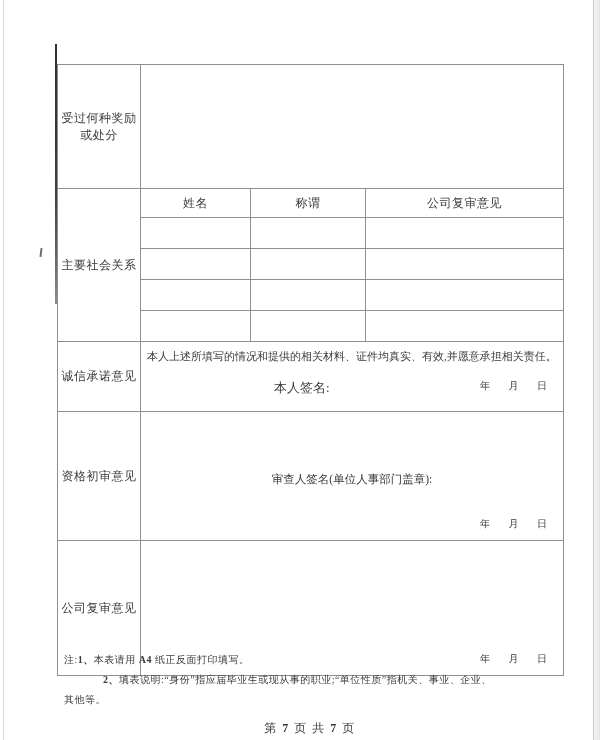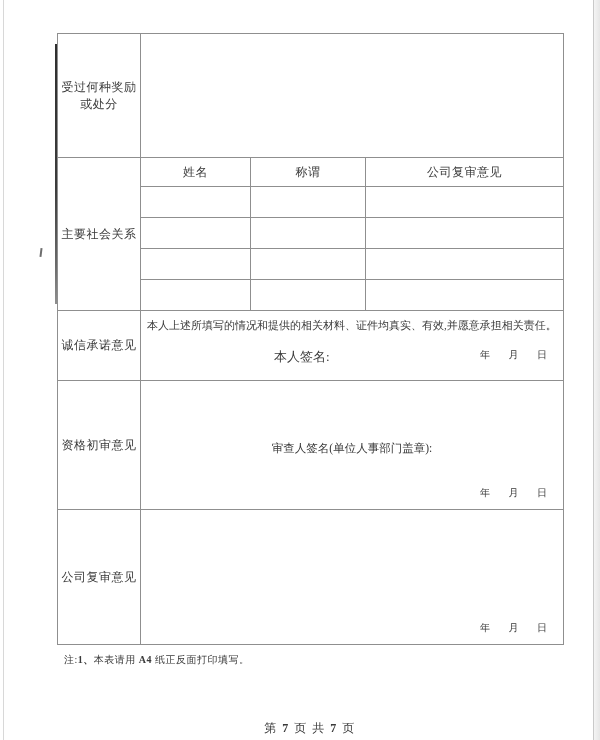--- a/index.html
+++ b/index.html
@@ -45,21 +45,21 @@
     position: absolute;
     left: 40px; top: 248px;
     width: 2px; height: 9px;
     background: #6d6d6d;
     transform: rotate(7deg);
   }
 
   
   table.form-table {
     position: absolute;
-    left: 57px; top: 33px;
+    left: 57px; top: 64px;
     width: 506px;
     border-collapse: collapse;
     table-layout: fixed;
   }
   .form-table td {
     border: 1px solid #8f8f8f;
     padding: 0;
     font-size: 12px;
   }
   col.c1 { width: 83px; }
@@ -224,15 +224,17 @@
     <td class="label-cell">公司复审意见</td>
     <td colspan="3" class="content-cell">
       <div class="date-line pos-bottom-right">年 月 日</div>
     </td>
   </tr>
 </tbody>
   </table>
 
 <div class="notes">
   <div class="note-line"><span>注:</span><b>1、</b><span>本表请用 </span><b>A4</b><span> 纸正反面打印填写。</span></div>
+  <div class="note-line indent"><b>2、</b><span>填表说明:“身份”指应届毕业生或现从事的职业;“单位性质”指机关、事业、企业、</span></div>
+  <div class="note-line"><span>其他等。</span></div>
 </div>
 
 <div class="page-footer"><span>第 </span><b>7</b><span> 页 共 </span><b>7</b><span> 页</span></div>
 
 </body></html>

